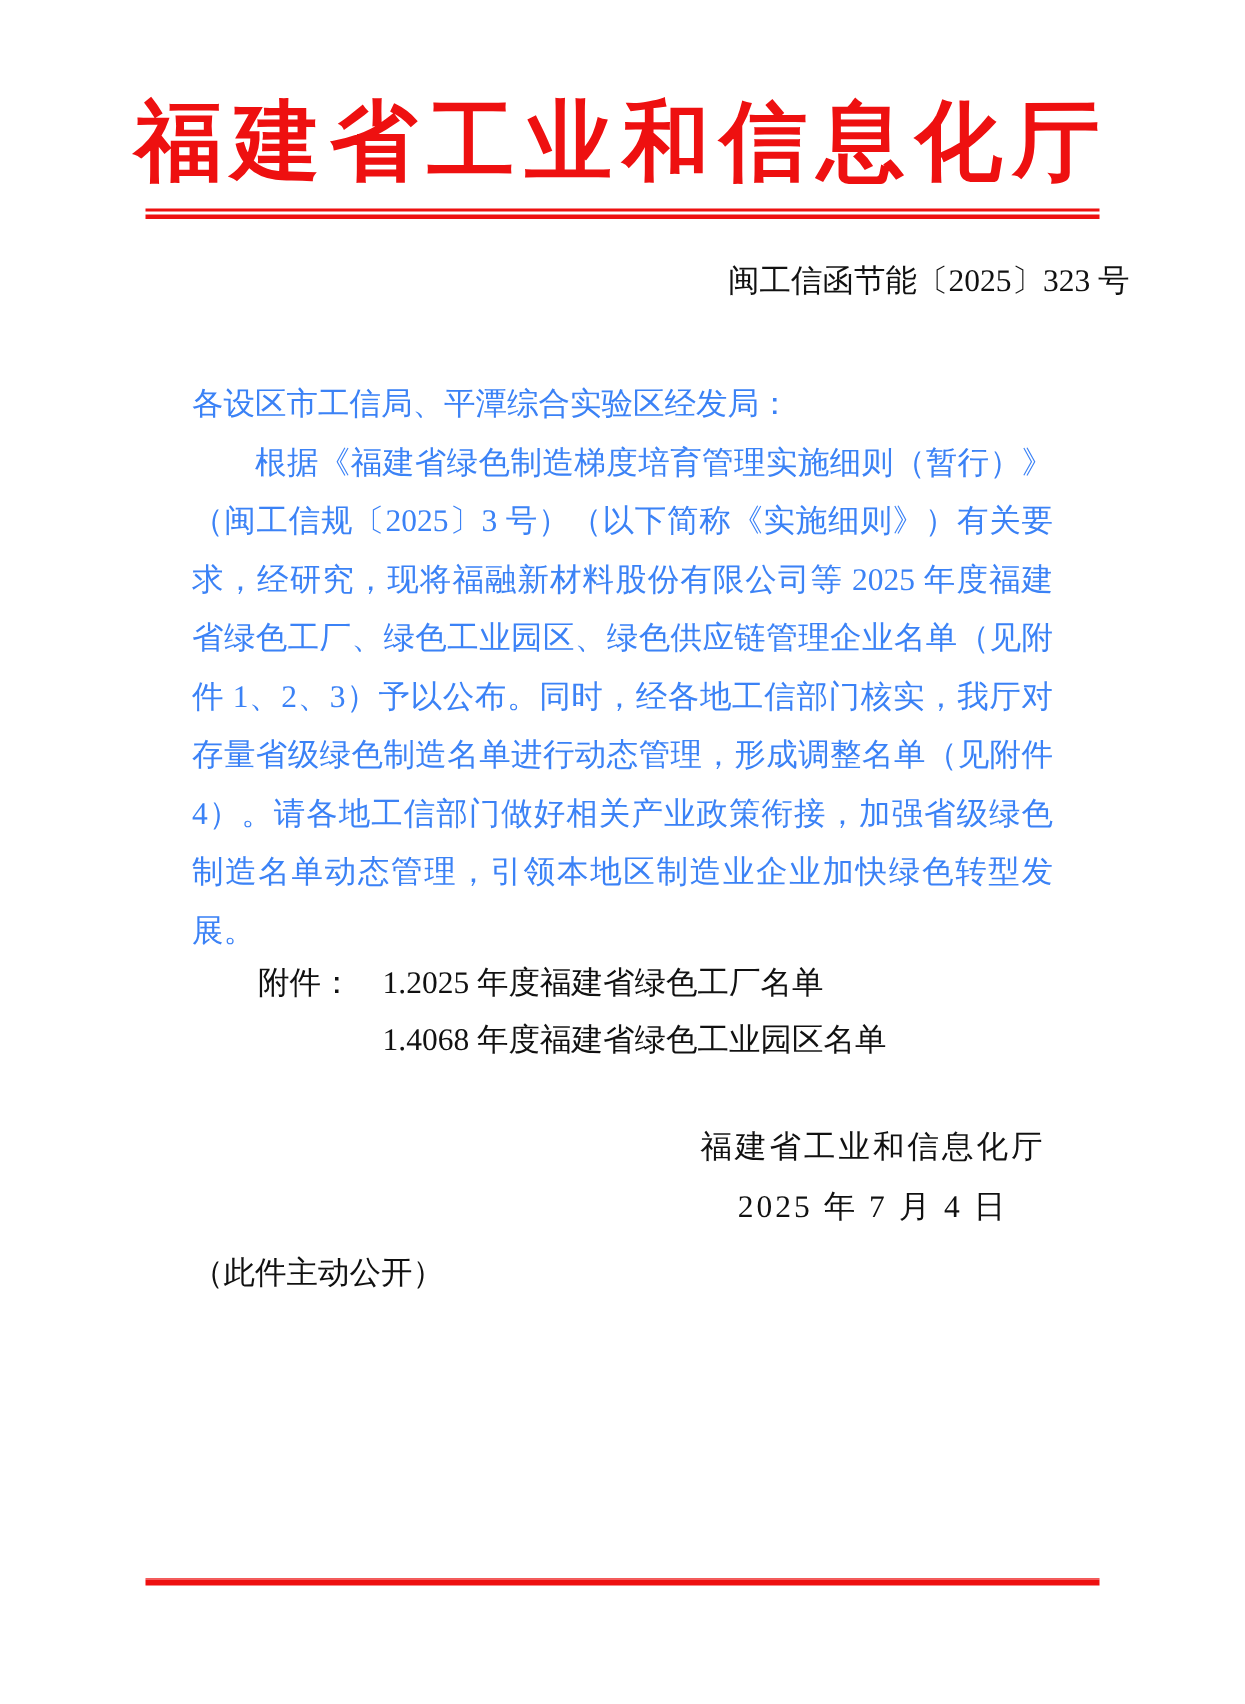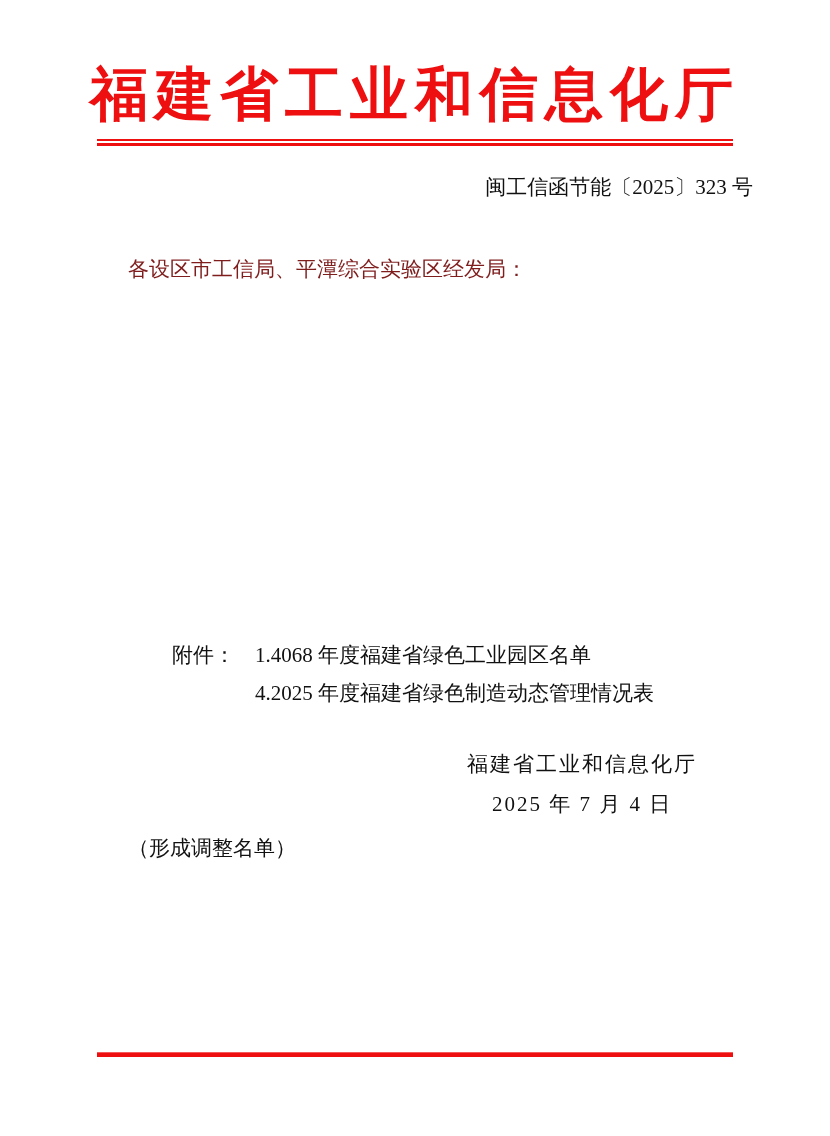--- a/index.html
+++ b/index.html
@@ -54,21 +54,21 @@
     font-weight: bold;
     line-height: 42px;
     color: #000;
   }
   .body-block {
     margin: 34px 95px 0 95px;
     height: 368px;
     font-size: 21px;
     line-height: 39px;
     text-align: justify;
-    color: #7f1d1d;
+    color: #3b82f6;
   }
   .body-paragraph {
     text-indent: 2em;
   }
   .attachments {
     margin: 18px 95px 0 95px;
     padding-left: 44px;
     display: flex;
     align-items: flex-start;
     font-size: 21px;
@@ -126,35 +126,36 @@
     <div class="thick"></div>
   </div>
 
   <div class="doc-number">闽工信函节能〔2025〕323 号</div>
 
   <div class="doc-title">
   </div>
 
   <div class="body-block">
     <div class="body-salutation">各设区市工信局、平潭综合实验区经发局：</div>
+    <div class="body-paragraph">根据《福建省绿色制造梯度培育管理实施细则（暂行）》（闽工信规〔2025〕3 号）（以下简称《实施细则》）有关要求，经研究，现将福融新材料股份有限公司等 2025 年度福建省绿色工厂、绿色工业园区、绿色供应链管理企业名单（见附件 1、2、3）予以公布。同时，经各地工信部门核实，我厅对存量省级绿色制造名单进行动态管理，形成调整名单（见附件 4）。请各地工信部门做好相关产业政策衔接，加强省级绿色制造名单动态管理，引领本地区制造业企业加快绿色转型发展。</div>
   </div>
 
   <div class="attachments">
     <div class="attachment-label">附件：</div>
     <div class="attachment-list">
+      <div>1.2025 年度福建省绿色工厂名单</div>
       <div>1.4068 年度福建省绿色工业园区名单</div>
-      <div>4.2025 年度福建省绿色制造动态管理情况表</div>
     </div>
   </div>
 
   <div class="signature-block">
     <div>福建省工业和信息化厅</div>
     <div>2025 年 7 月 4 日</div>
   </div>
 
-  <div class="publicity-note">（形成调整名单）</div>
+  <div class="publicity-note">（此件主动公开）</div>
 
   <div class="red-rule-bottom">
     <div class="lighter"></div>
     <div class="thick"></div>
   </div>
 
 </div>
 
 </body></html>

